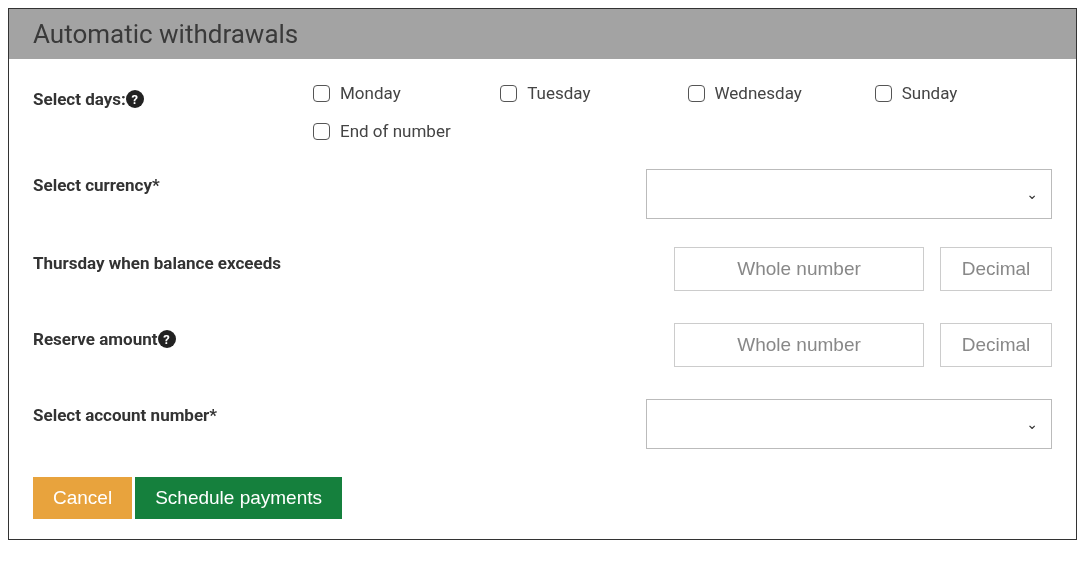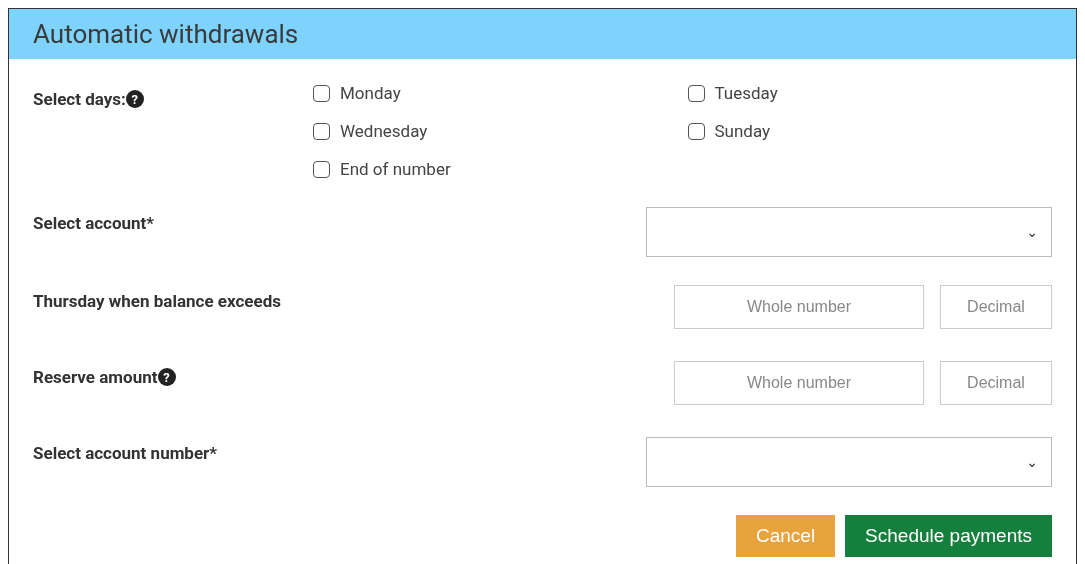--- a/index.html
+++ b/index.html
@@ -7,21 +7,21 @@
       font-family: -apple-system, BlinkMacSystemFont, "Segoe UI", Roboto, Arial, sans-serif;
       background: #fff;
       padding: 8px;
       color: #3a3a3a;
     }
     .panel {
       border: 1px solid #333;
       background: #fff;
     }
     .panel-header {
-      background: #7dd3fc;
+      background: #a3a3a3;
       padding: 10px 24px;
       font-size: 26px;
       font-weight: 400;
       color: #3a3a3a;
     }
     .panel-body {
       padding: 24px 24px 20px 24px;
     }
     .form-row {
       display: flex;
@@ -49,21 +49,21 @@
       width: 18px;
       height: 18px;
       border-radius: 50%;
       background: #222;
       color: #fff;
       font-size: 13px;
       font-weight: 700;
     }
     .days-grid {
       display: grid;
-      grid-template-columns: repeat(2, 1fr);
+      grid-template-columns: repeat(4, 1fr);
       row-gap: 18px;
       column-gap: 10px;
     }
     .checkbox-item {
       display: flex;
       align-items: center;
       gap: 10px;
       font-size: 17px;
       color: #444;
     }
@@ -99,34 +99,34 @@
     }
     .right-controls {
       flex: 1;
       display: flex;
       justify-content: flex-end;
       gap: 16px;
     }
     .right-controls .select-wrap { width: 406px; }
     input.form-input {
       padding: 10px 14px;
-      font-size: 16px;
+      font-size: 19px;
       border: 1px solid #ccc;
       background: #fff;
       height: 44px;
       text-align: center;
       color: #0c4a6e;
     }
     input.form-input::placeholder { color: #888; }
     .whole-input { width: 250px; }
     .decimal-input { width: 112px; }
     .button-row {
       display: flex;
-      justify-content: flex-end;
-      gap: 10px;
+      justify-content: flex-start;
+      gap: 3px;
       margin-top: 8px;
     }
     .btn {
       padding: 10px 20px;
       font-size: 19px;
       border: none;
       color: #fff;
       cursor: pointer;
       font-weight: 400;
     }
@@ -164,21 +164,21 @@
         </label>
         <label class="checkbox-item">
           <input type="checkbox" style="">
           <span>End of number</span>
         </label>
       </div>
     </div>
 
     <div class="form-row">
       <div class="form-label">
-        <span>Select account*</span>
+        <span>Select currency*</span>
       </div>
       <div class="right-controls">
         <div class="select-wrap">
           <select class="form-select">
             <option>EUR</option>
           </select>
           <span class="select-caret">⌄</span>
         </div>
       </div>
     </div>

